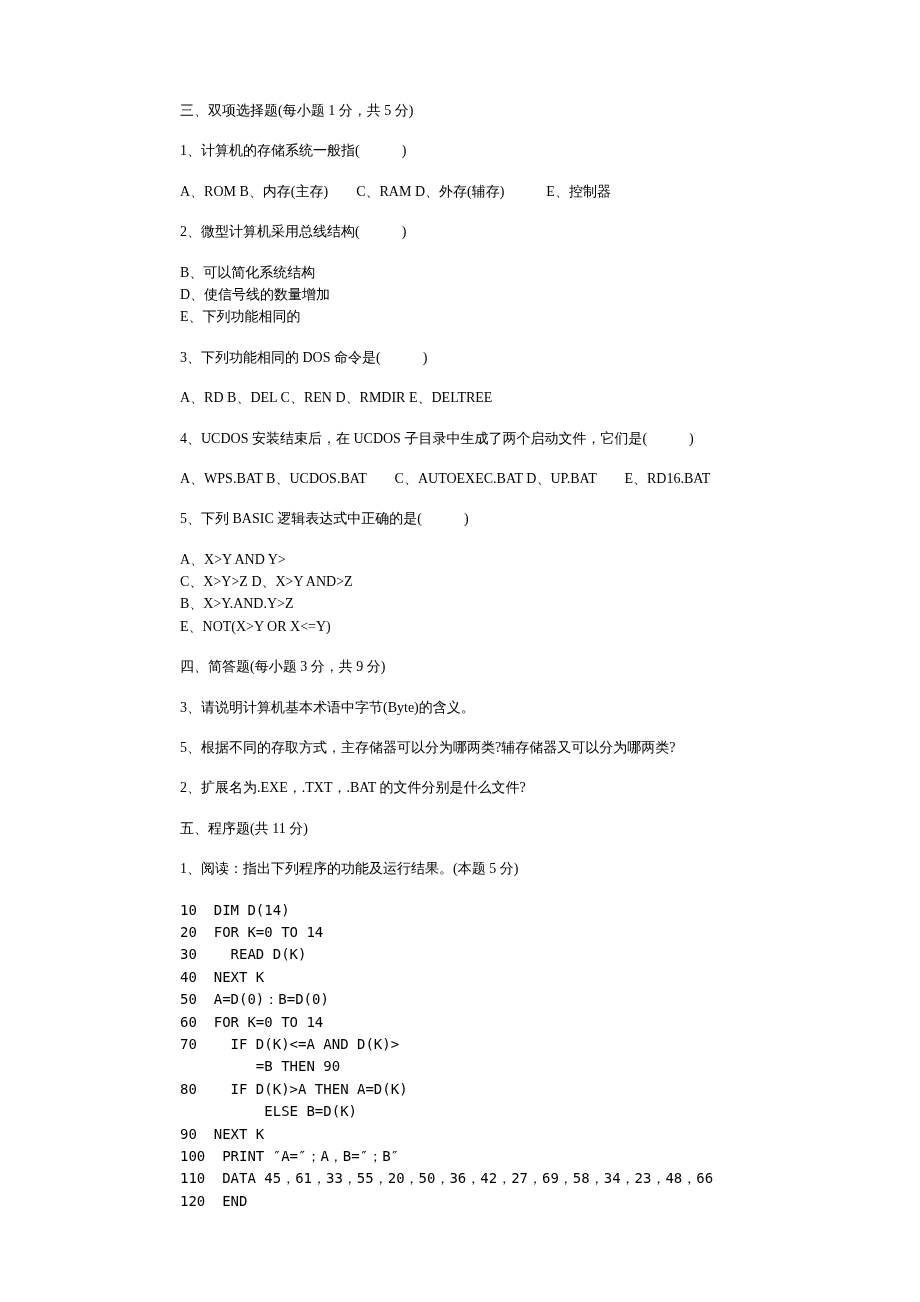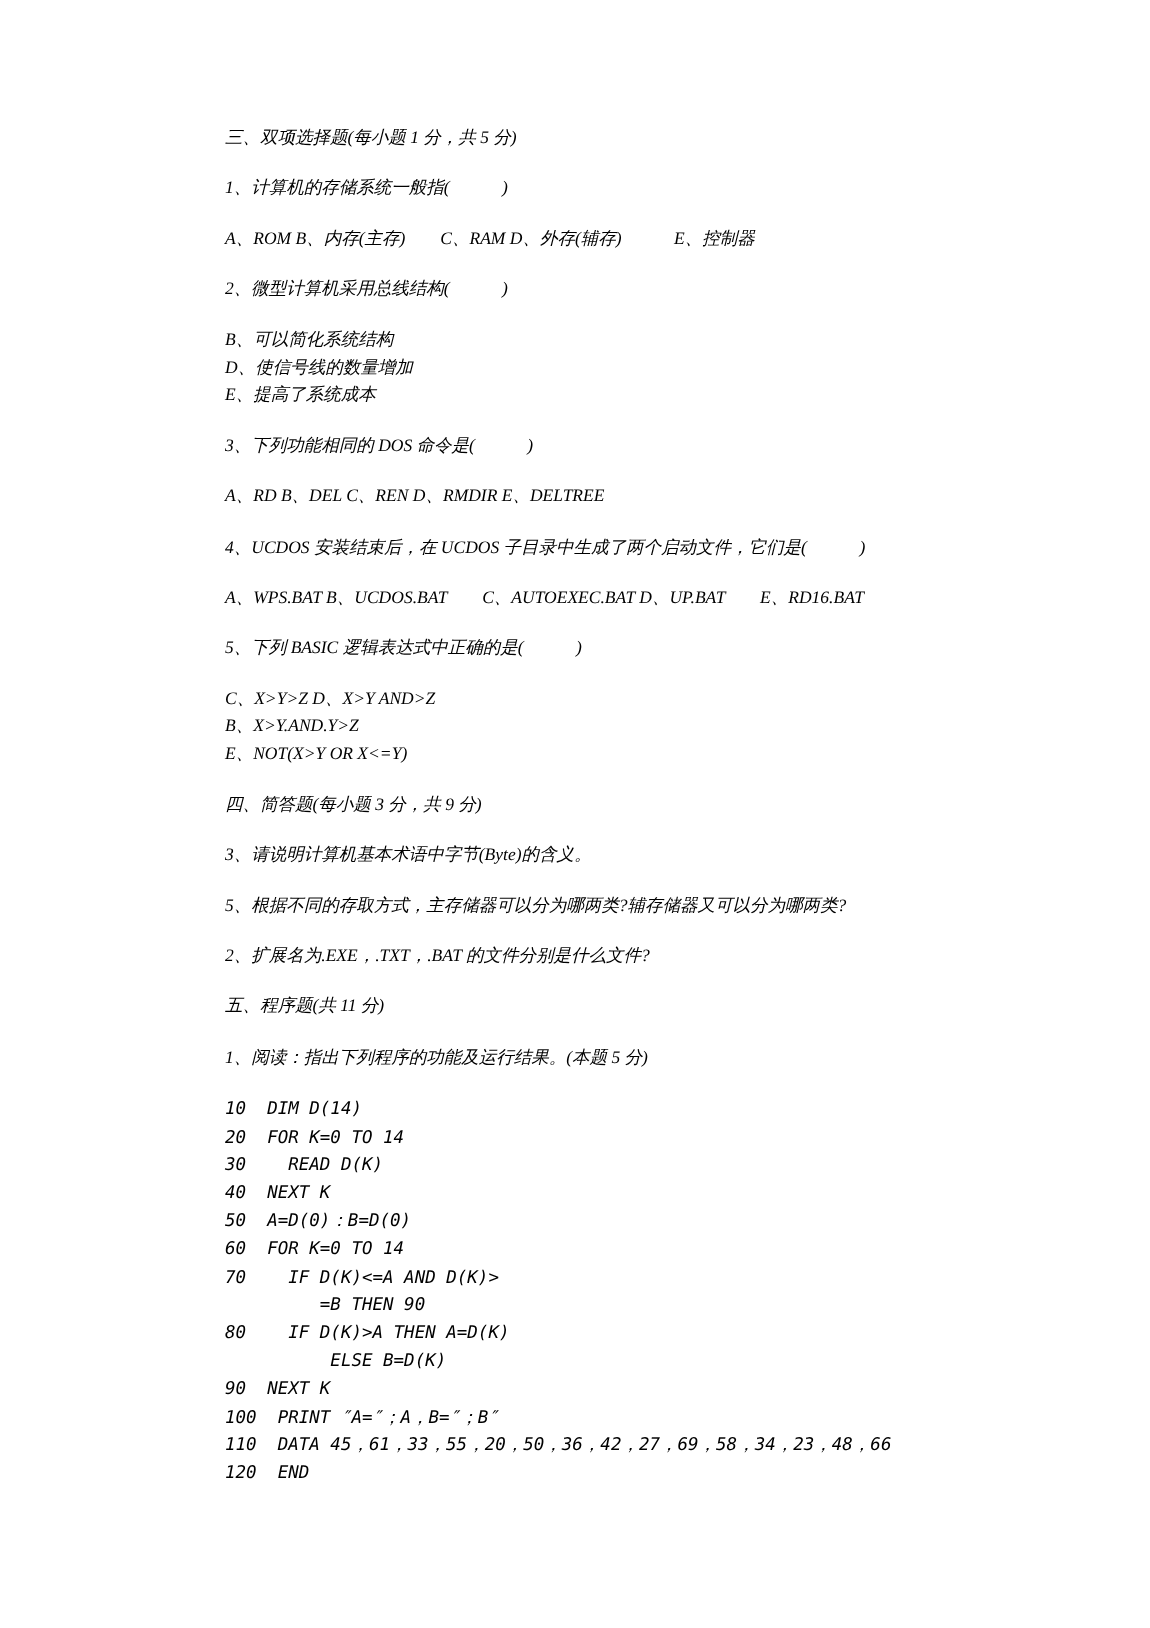--- a/index.html
+++ b/index.html
@@ -11,21 +11,20 @@
       font-family: "SimSun", "宋体", serif;
       font-size: 14px;
       line-height: 1.6;
       background: #fff;
       color: #000;
       padding: 100px 180px 60px 180px;
       width: 920px;
     }
     .block {
       margin-bottom: 18px;
-      font-style: italic;
     }
     .code-block {
       white-space: pre;
       font-family: "SimSun", "宋体", monospace;
     }
     .options-line {
       letter-spacing: 0;
     }
   </style>
 </head>
@@ -33,31 +32,32 @@
 
 <div class="block">三、双项选择题(每小题 1 分，共 5 分)</div>
 
 <div class="block">1、计算机的存储系统一般指(　　　)</div>
 <div class="block options-line">A、ROM  B、内存(主存)　　C、RAM  D、外存(辅存)　　　E、控制器</div>
 
 <div class="block">2、微型计算机采用总线结构(　　　)</div>
 <div class="block">
   <div>B、可以简化系统结构</div>
   <div>D、使信号线的数量增加</div>
-  <div>E、提高了系统成本</div>
+  <div>E、下列功能相同的</div>
 </div>
 
 <div class="block">3、下列功能相同的 DOS 命令是(　　　)</div>
 <div class="block options-line">A、RD  B、DEL  C、REN  D、RMDIR  E、DELTREE</div>
 
 <div class="block">4、UCDOS 安装结束后，在 UCDOS 子目录中生成了两个启动文件，它们是(　　　)</div>
 <div class="block options-line">A、WPS.BAT  B、UCDOS.BAT　　C、AUTOEXEC.BAT  D、UP.BAT　　E、RD16.BAT</div>
 
 <div class="block">5、下列 BASIC 逻辑表达式中正确的是(　　　)</div>
 <div class="block">
+  <div>A、X&gt;Y AND Y&gt;</div>
   <div>C、X&gt;Y&gt;Z  D、X&gt;Y AND&gt;Z</div>
   <div>B、X&gt;Y.AND.Y&gt;Z</div>
   <div>E、NOT(X&gt;Y OR X&lt;=Y)</div>
 </div>
 
 <div class="block">四、简答题(每小题 3 分，共 9 分)</div>
 
 <div class="block">3、请说明计算机基本术语中字节(Byte)的含义。</div>
 <div class="block">5、根据不同的存取方式，主存储器可以分为哪两类?辅存储器又可以分为哪两类?</div>
 <div class="block">2、扩展名为.EXE，.TXT，.BAT 的文件分别是什么文件?</div>

